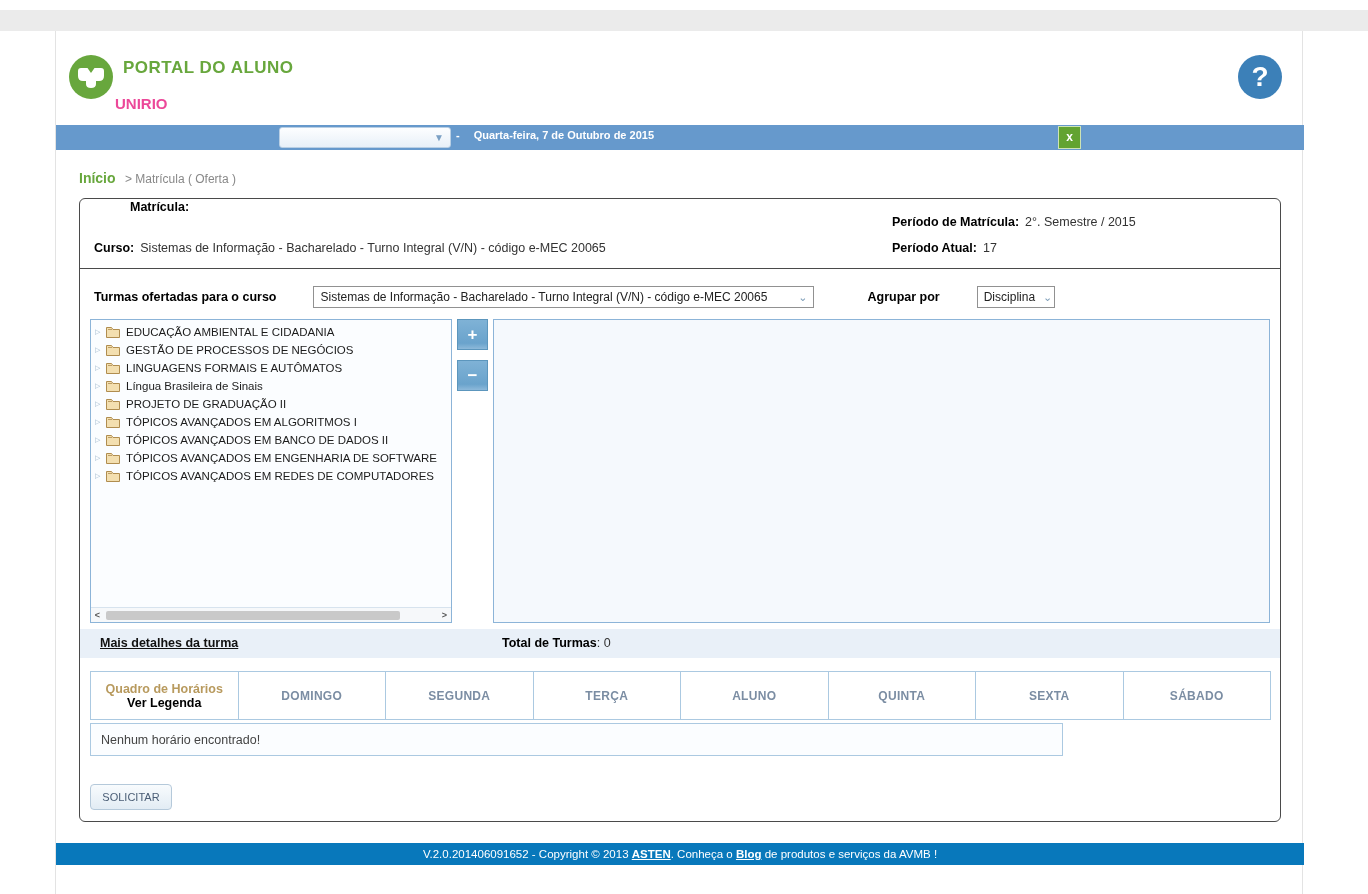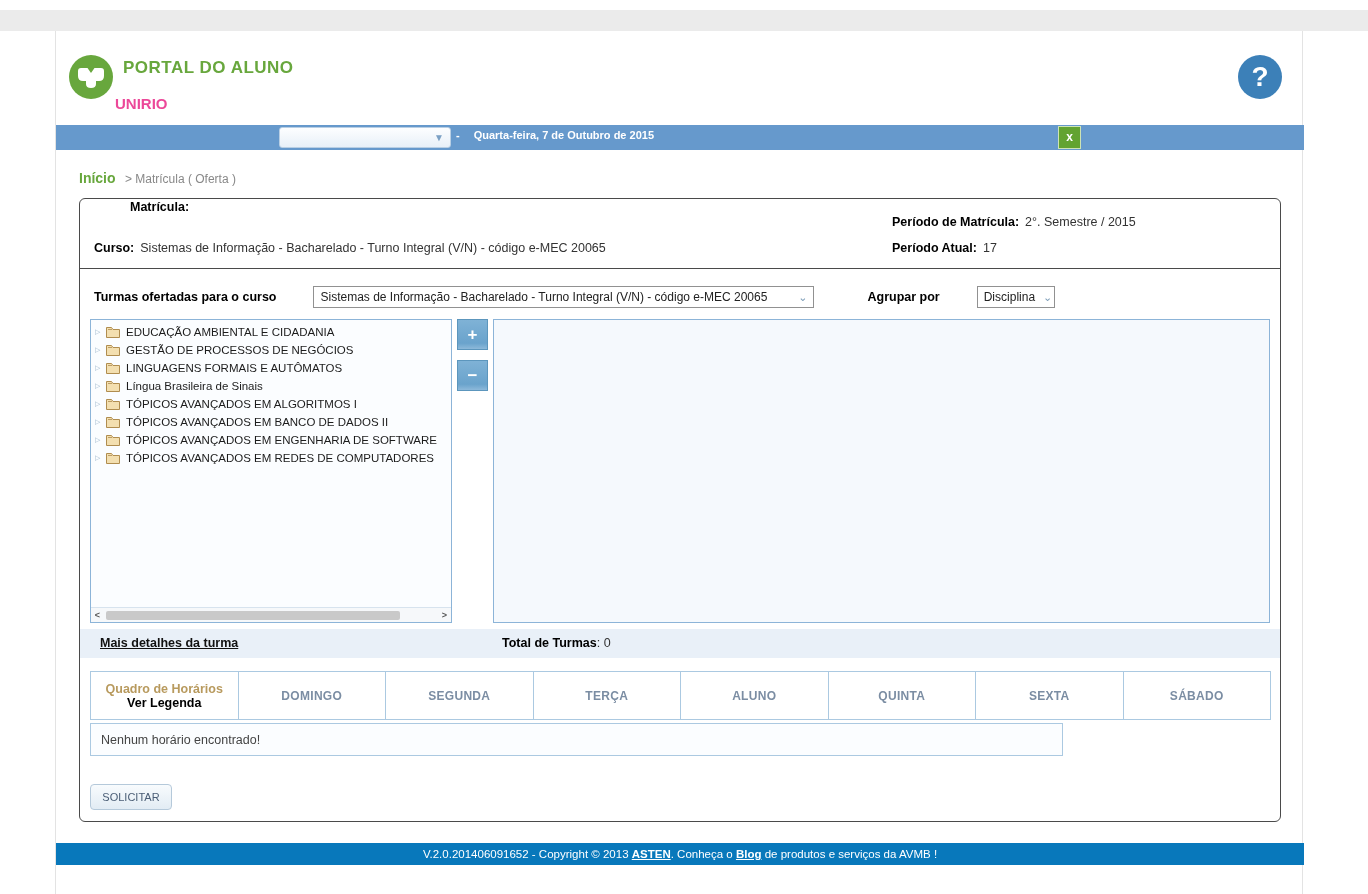--- a/index.html
+++ b/index.html
@@ -198,20 +198,30 @@
               <span class="expander">▷</span>
               <span class="folder">
                 <svg width="16" height="14" viewBox="0 0 16 14">
                   <path d="M1.5 2.5 h5 l1.5 2 h6.5 v8 h-13 z" fill="#f3dfb0" stroke="#b08d4f" stroke-width="1"></path>
                   <path d="M3 4.5 h4" stroke="#b08d4f" stroke-width="0.8"></path>
                 </svg>
               </span>
               <span class="tree-label">Língua Brasileira de Sinais</span>
             </div>
 
+            <div class="tree-item">
+              <span class="expander">▷</span>
+              <span class="folder">
+                <svg width="16" height="14" viewBox="0 0 16 14">
+                  <path d="M1.5 2.5 h5 l1.5 2 h6.5 v8 h-13 z" fill="#f3dfb0" stroke="#b08d4f" stroke-width="1"></path>
+                  <path d="M3 4.5 h4" stroke="#b08d4f" stroke-width="0.8"></path>
+                </svg>
+              </span>
+              <span class="tree-label">PROJETO DE GRADUAÇÃO II</span>
+            </div>
 
             <div class="tree-item">
               <span class="expander">▷</span>
               <span class="folder">
                 <svg width="16" height="14" viewBox="0 0 16 14">
                   <path d="M1.5 2.5 h5 l1.5 2 h6.5 v8 h-13 z" fill="#f3dfb0" stroke="#b08d4f" stroke-width="1"></path>
                   <path d="M3 4.5 h4" stroke="#b08d4f" stroke-width="0.8"></path>
                 </svg>
               </span>
               <span class="tree-label">TÓPICOS AVANÇADOS EM ALGORITMOS I</span>

